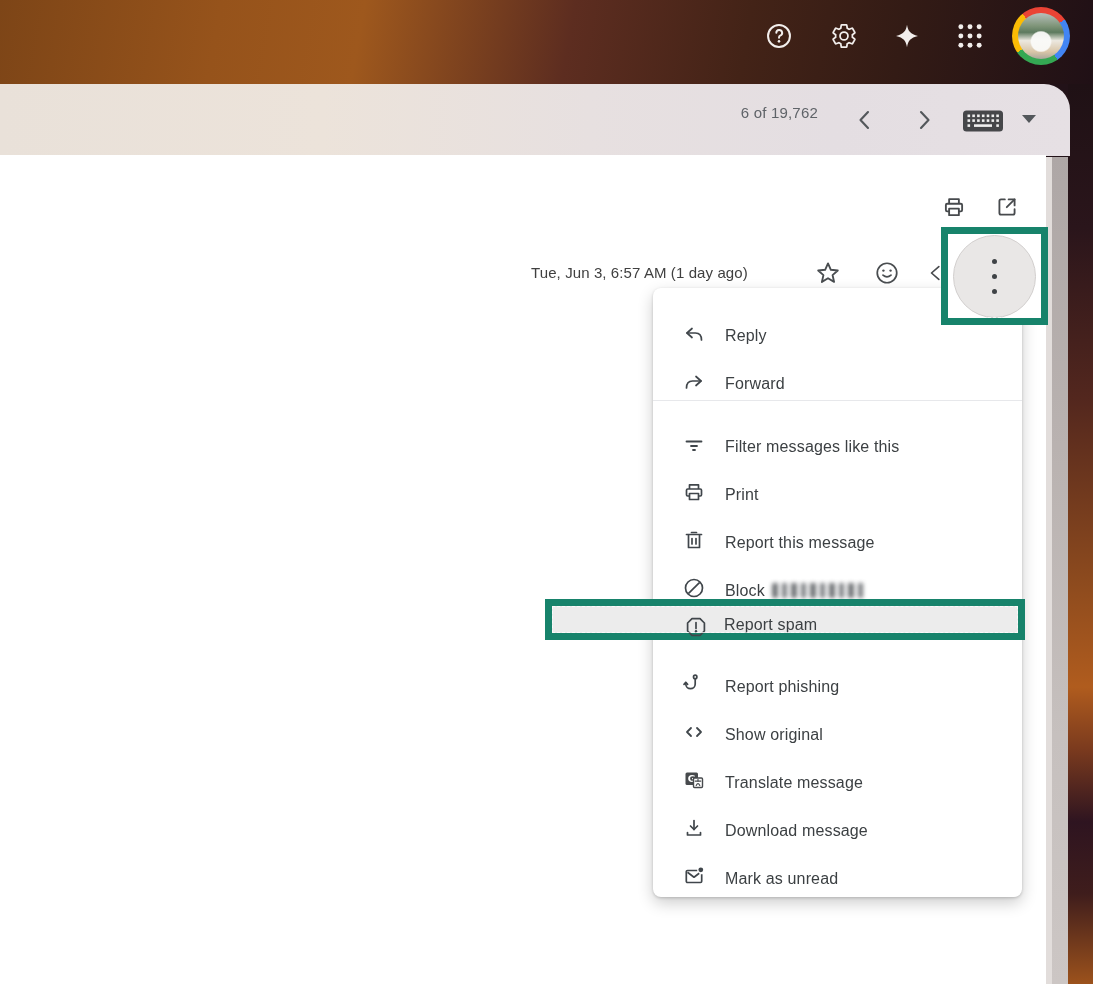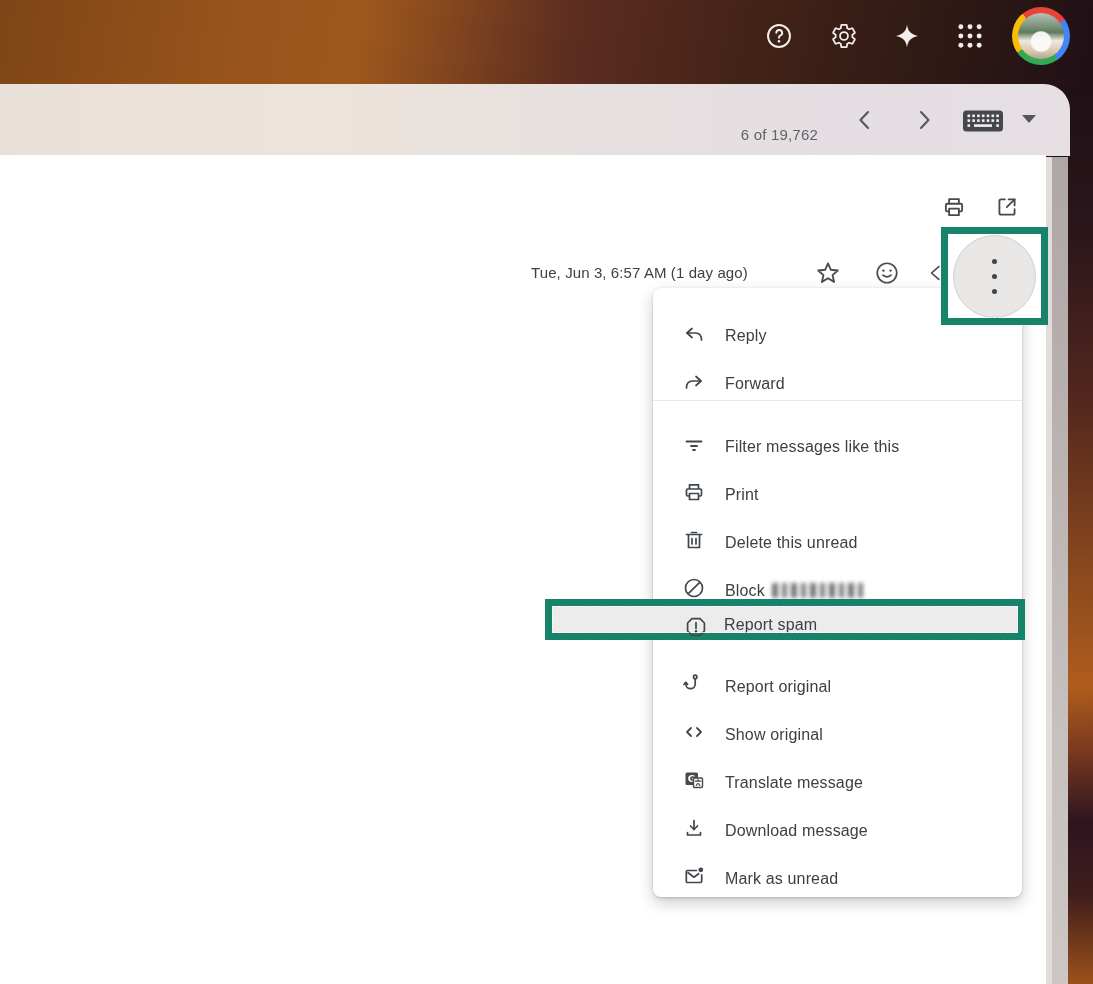--- a/index.html
+++ b/index.html
@@ -20,21 +20,21 @@
     background:linear-gradient(180deg,#1f1115 0%,#2a151b 16%,#53271e 35%,#8c4a1e 55%,#b05c1e 67%,#7a3a1e 74%,#2e1420 82%,#3f1d1c 90%,#9c521c 100%);
   }
 
   
   .toolbar-band {
     position:absolute; left:0; top:84px; width:1070px; height:72px;
     background:linear-gradient(90deg,#e9e1d9 0%,#ece3da 30%,#e7e0e0 55%,#e4dee2 78%,#e6e0e4 100%);
     border-top-right-radius:26px;
   }
   .pagination {
-    position:absolute; left:640px; top:126px; width:178px; text-align:right;
+    position:absolute; left:640px; top:104px; width:178px; text-align:right;
     font-size:15px; color:#5f6368; letter-spacing:.2px;
   }
   .nav-btn { position:absolute; width:26px; height:26px; top:107px; cursor:pointer; }
   .kbd-btn { position:absolute; left:962px; top:109px; width:42px; height:24px; }
   .dd-tri {
     position:absolute; left:1022px; top:115px; width:0; height:0;
     border-left:7px solid transparent; border-right:7px solid transparent; border-top:8px solid #53575b;
   }
 
   
@@ -264,21 +264,21 @@
   <div class="menu-item">
     <span class="mi-icon">
       <svg viewBox="0 0 24 24" width="24" height="24" fill="none" stroke="#40464b" stroke-width="1.7" stroke-linecap="round" stroke-linejoin="round">
         <path d="M6.5 7 V19.5 H17.5 V7"></path>
           <path d="M4.5 6.5 H19.5"></path>
           <path d="M9.5 4.5 H14.5"></path>
         <path d="M10 10.5 V16"></path>
           <path d="M14 10.5 V16"></path>
       </svg>
     </span>
-    <span class="mi-label">Delete this unread</span>
+    <span class="mi-label">Report this message</span>
   </div>
 
   <div class="menu-item">
     <span class="mi-icon">
       <svg viewBox="0 0 24 24" width="24" height="24" fill="none" stroke="#40464b" stroke-width="1.7">
         <circle cx="12" cy="12" r="8.5"></circle>
           <path d="M6.3 17.7 L17.7 6.3"></path>
       </svg>
     </span>
     <span class="mi-label"><span>Block</span><span class="redacted"></span></span>
@@ -290,21 +290,21 @@
   </div>
 
   <div class="menu-item">
     <span class="mi-icon">
       <svg viewBox="0 0 24 24" width="24" height="24" fill="none" stroke="#40464b" stroke-width="1.7" stroke-linecap="round" stroke-linejoin="round">
         <circle cx="13.2" cy="4.9" r="1.7"></circle>
         <path d="M13.2 6.8 V12 a4.7 4.7 0 0 1 -9.4 0 v-1.4"></path>
         <path d="M2 12.3 l1.8 -1.9 1.8 1.9"></path>
       </svg>
     </span>
-    <span class="mi-label">Report original</span>
+    <span class="mi-label">Report phishing</span>
   </div>
 
   <div class="menu-item">
     <span class="mi-icon">
       <svg viewBox="0 0 24 24" width="24" height="24" fill="none" stroke="#40464b" stroke-width="1.8" stroke-linecap="round" stroke-linejoin="round">
         <path d="M9 8 L5 12 L9 16"></path>
           <path d="M15 8 L19 12 L15 16"></path>
       </svg>
     </span>
     <span class="mi-label">Show original</span>

